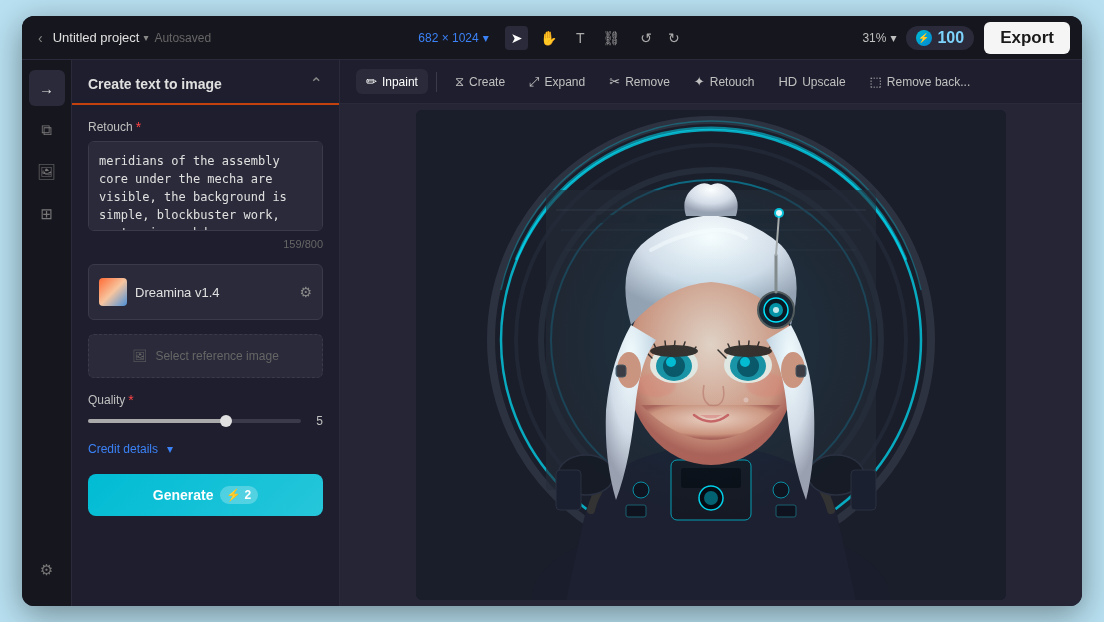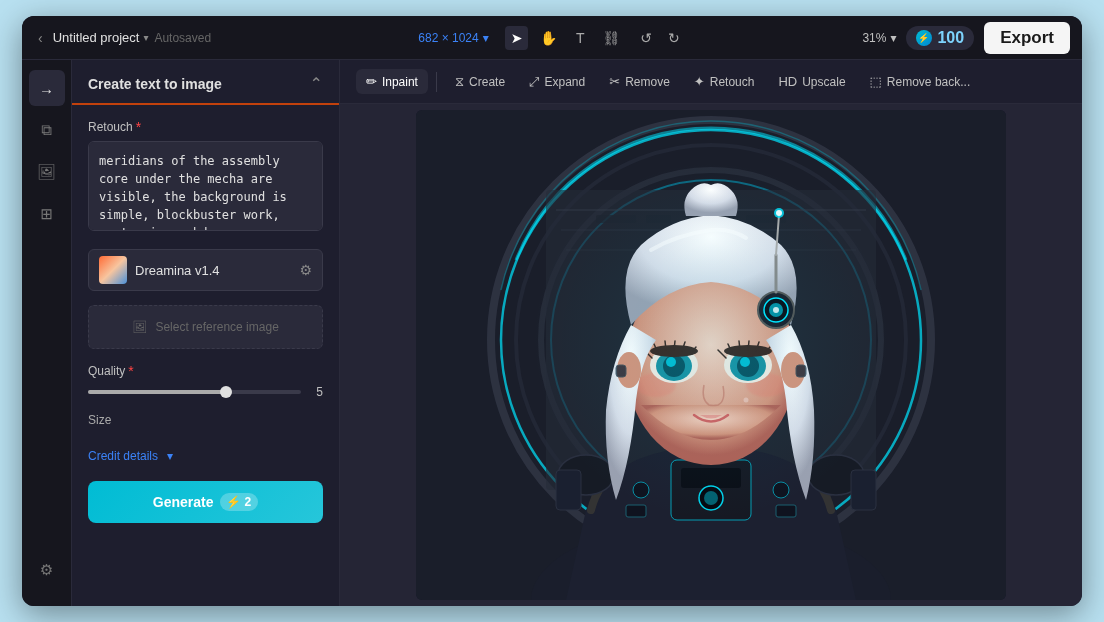--- a/index.html
+++ b/index.html
@@ -221,21 +221,21 @@
     }
     .section-label {
       font-size: 12px;
       color: #aaa;
       margin-bottom: 8px;
     }
     .model-selector {
       background: #2a2a3a;
       border: 1px solid #3a3a4a;
       border-radius: 6px;
-      padding: 6px 10px;
+      padding: 13px 10px;
       display: flex;
       align-items: center;
       gap: 8px;
       cursor: pointer;
     }
     .model-thumb {
       width: 28px;
       height: 28px;
       border-radius: 4px;
       background: linear-gradient(135deg, #ff6b35, #f7c59f, #4a90d9);
@@ -432,20 +432,21 @@
         <span class="panel-close">⌃</span>
       </div>
       <div class="panel-body">
 
         <div>
           <div class="field-label">
             <span>Retouch</span>
             <span class="required-dot">*</span>
           </div>
           <textarea class="prompt-textarea" style="">meridians of the assembly core under the mecha are visible, the background is simple, blockbuster work, masterpiece, hd</textarea>
+          <div class="prompt-counter">159/800</div>
         </div>
 
         <div>
           <div class="model-selector">
             <div class="model-thumb"></div>
             <span class="model-name">Dreamina v1.4</span>
             <span class="model-settings">⚙</span>
           </div>
         </div>
 
@@ -463,23 +464,20 @@
           </div>
           <div class="quality-row">
             <div class="quality-slider">
               <div class="quality-track"></div>
               <div class="quality-thumb"></div>
             </div>
             <span class="quality-val">5</span>
           </div>
         </div>
 
-        <div>
-          <div class="section-label">Size</div>
-        </div>
 
         <div class="credit-details">
           <span>Credit details</span>
           <span>▾</span>
         </div>
 
         <button class="generate-btn">
           <span>Generate</span>
           <span class="generate-badge">
             <span>⚡</span>

